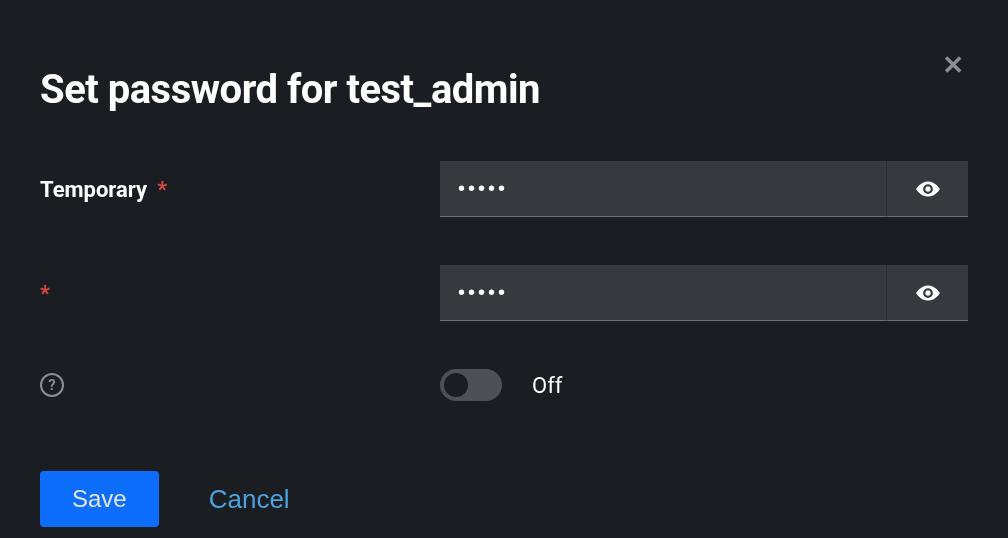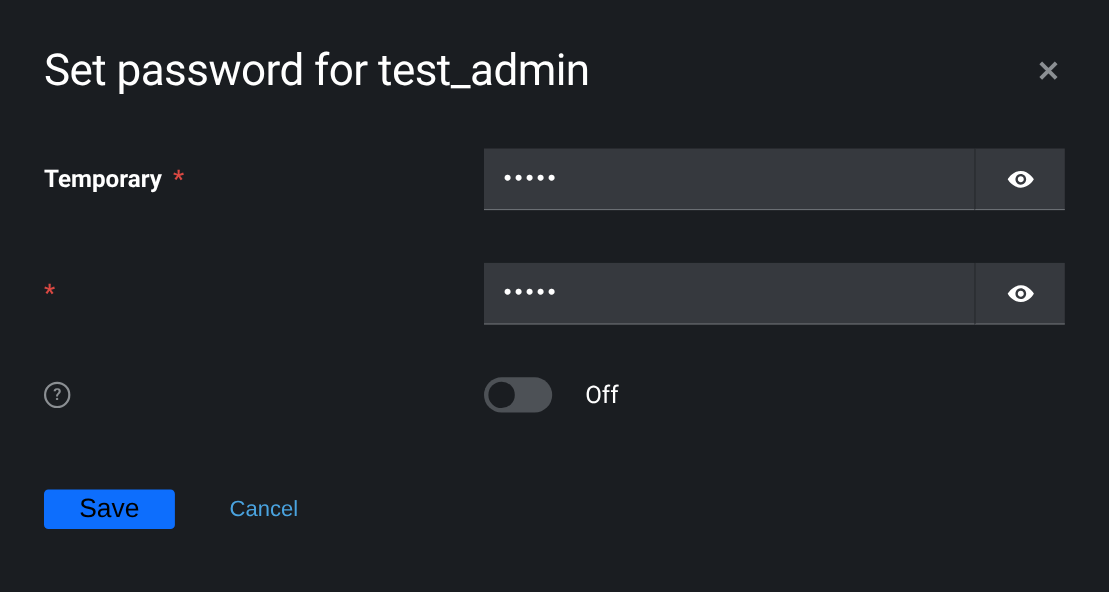--- a/index.html
+++ b/index.html
@@ -20,22 +20,23 @@
       height: 100%;
     }
     .modal-header {
       display: flex;
       justify-content: space-between;
       align-items: flex-start;
       margin-bottom: 48px;
     }
     .modal-title {
       font-size: 40px;
-      font-weight: 400;
+      font-weight: 700;
       letter-spacing: -0.5px;
+      margin-top: 26px;
     }
     .close-btn {
       background: none;
       border: none;
       color: #8b8f93;
       cursor: pointer;
       font-size: 26px;
       font-weight: 700;
       line-height: 1;
       padding: 4px;
@@ -138,32 +139,32 @@
     }
     .button-row {
       display: flex;
       align-items: center;
       gap: 50px;
       margin-top: 70px;
     }
     .btn-primary {
       background: #0d6efd;
       border: none;
-      color: #000000;
+      color: #e5e5e5;
       font-size: 24px;
       font-weight: 500;
-      padding: 4px 32px;
+      padding: 14px 32px;
       border-radius: 4px;
       cursor: pointer;
     }
     .btn-link {
       background: none;
       border: none;
       color: #4aa3df;
-      font-size: 20px;
+      font-size: 26px;
       font-weight: 400;
       cursor: pointer;
     }
   </style>
 </head>
 <body>
 
 <div class="modal">
   <div class="modal-header">
     <h1 class="modal-title">Set password for test_admin</h1>

